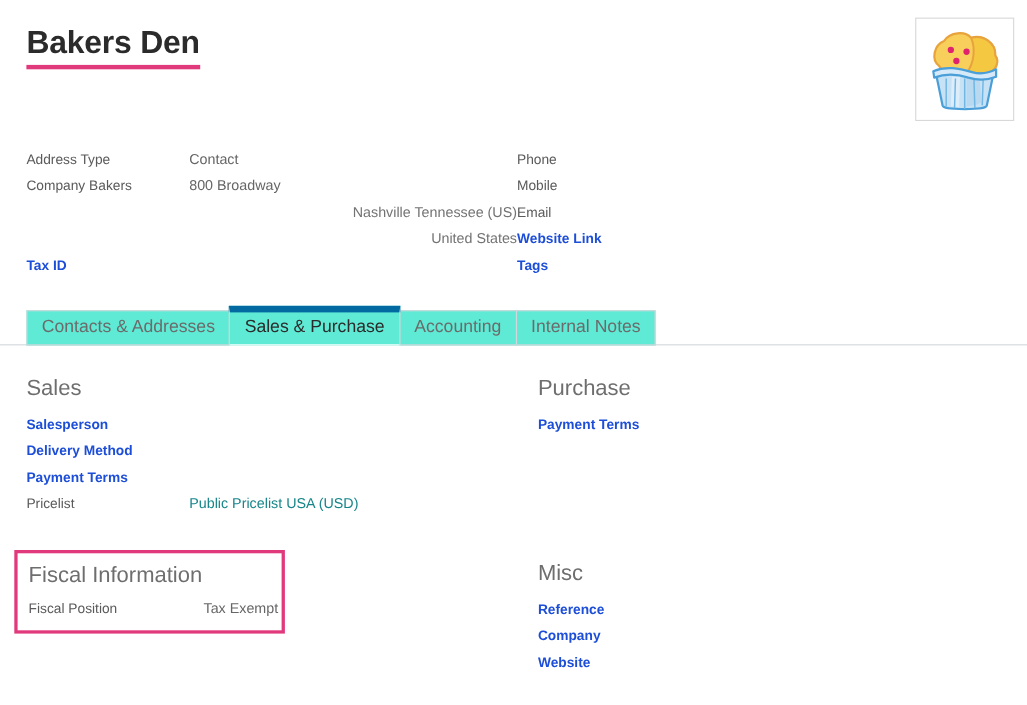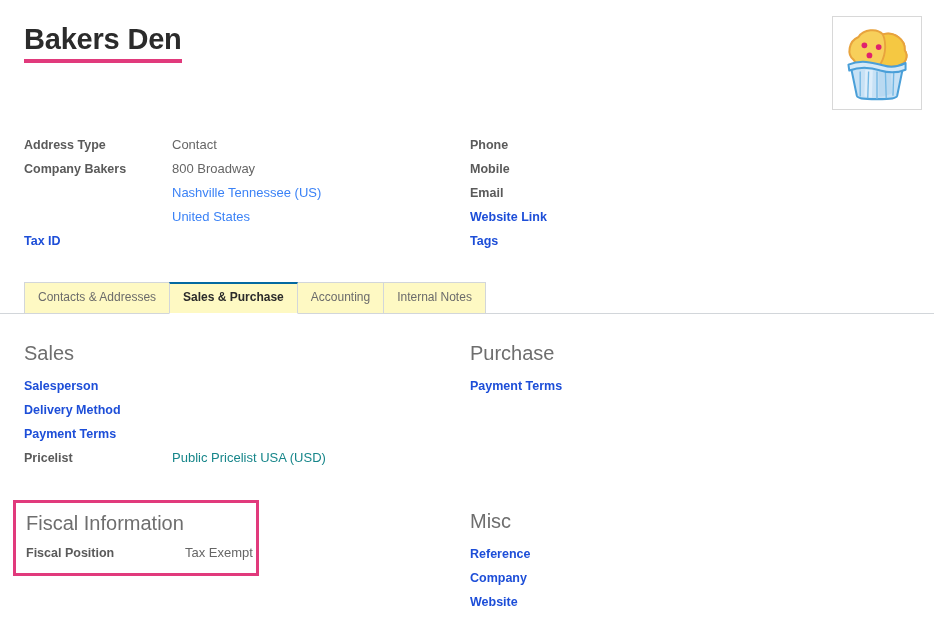--- a/index.html
+++ b/index.html
@@ -69,38 +69,39 @@
 
   .frow {
     display: flex;
     align-items: flex-start;
     height: 24px;
     line-height: 24px;
   }
   .flabel {
     width: 148px;
     flex: none;
-    font-weight: bold;
+    font-weight: normal;
     color: #5a5a5a;
     font-size: 12.5px;
     white-space: nowrap;
   }
   .flabel.muted { color: #1d4ed8; font-weight: bold; }
   .fvalue {
     color: #666666;
     font-size: 13px;
     white-space: nowrap;
   }
   .fvalue.link { color: #17868a; }
   .fsub {
     height: 24px;
     line-height: 24px;
     margin-left: 148px;
-    color: #3b82f6;
+    color: #737373;
     font-size: 13px;
+    text-align: right;
   }
 
   
   .notebook {
     position: absolute;
     top: 283px;
     left: 0;
     right: 0;
     height: 31px;
   }
@@ -115,50 +116,51 @@
   .tabs {
     position: absolute;
     left: 24px;
     bottom: 0;
     display: flex;
     align-items: flex-end;
   }
   .tab {
     position: relative;
     padding: 6px 13px 7px 13px;
-    font-size: 12px;
+    font-size: 16px;
     color: #6b6b6b;
-    background: #fef9c3;
+    background: #5eead4;
     border: 1px solid #d2d6da;
     border-bottom: 1px solid #d2d6da;
     margin-right: -1px;
     line-height: 17px;
     white-space: nowrap;
     cursor: pointer;
   }
   .tab.active {
     color: #2b2b2b;
-    font-weight: bold;
-    border-top: 2px solid #0369a1;
+    font-weight: normal;
+    border-top: 6px solid #0369a1;
     border-bottom: 1px solid #ffffff;
     padding-top: 5px;
     z-index: 3;
   }
 
   
   .tab-content {
     position: absolute;
     top: 340px;
     left: 0;
     right: 0;
     padding: 0 24px;
   }
   .group-row {
     display: flex;
     align-items: flex-start;
+    gap: 19px;
   }
   .group {
     width: 446px;
     flex: none;
   }
   .group.right { flex: 1; width: auto; }
 
   .group-title {
     font-size: 20px;
     line-height: 26px;

